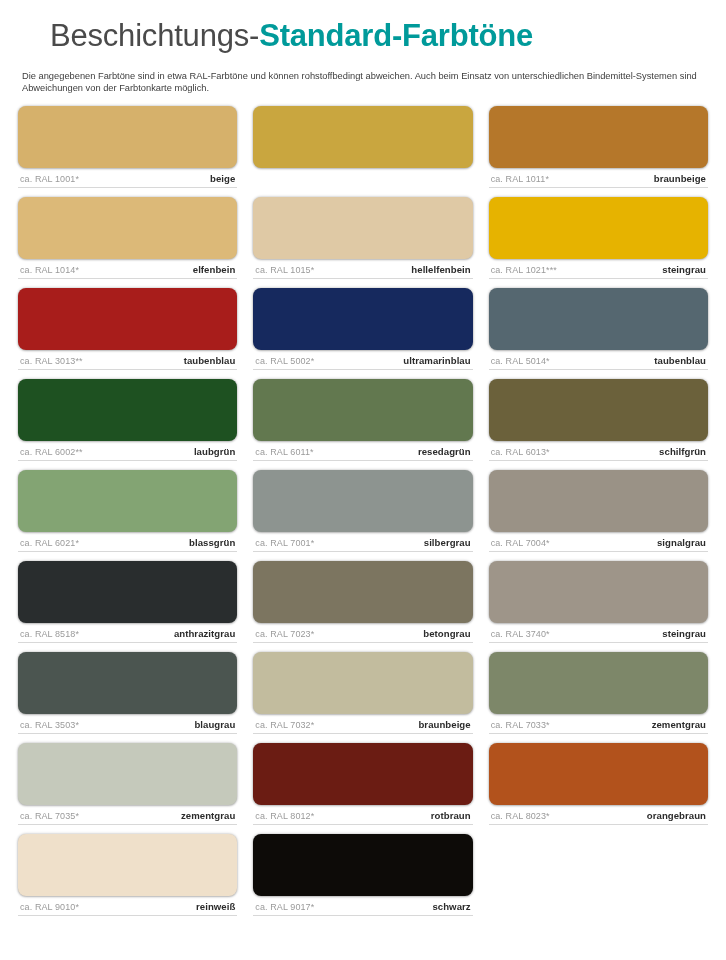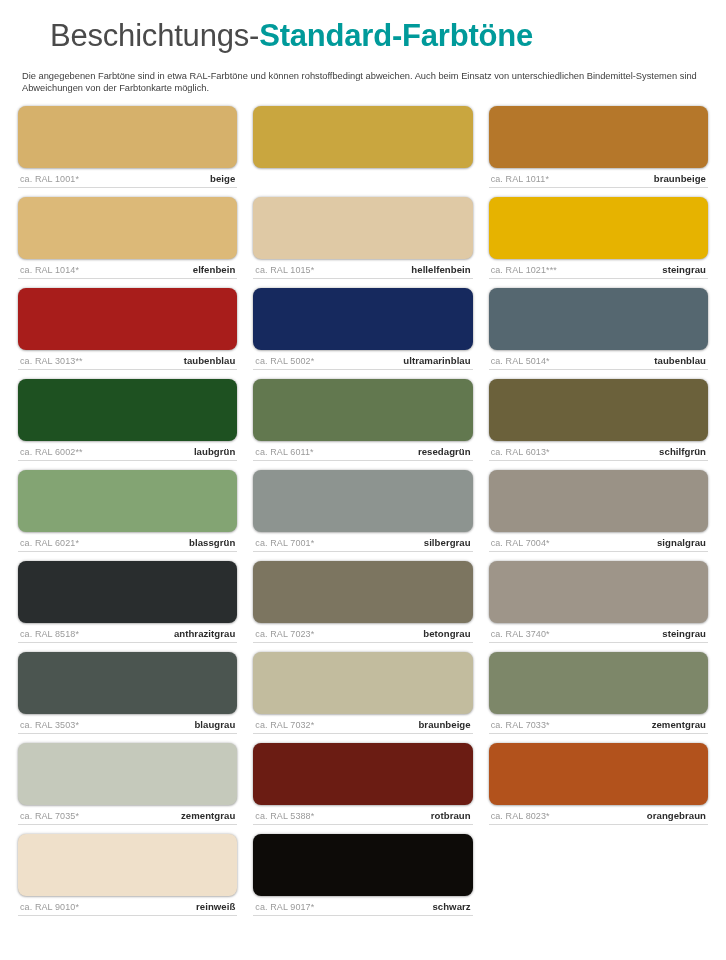--- a/index.html
+++ b/index.html
@@ -281,21 +281,21 @@
       <div class="cell">
         <div class="swatch" style="background: rgb(197, 201, 187);"></div>
         <div class="caption">
           <span class="ral">ca. RAL 7035*</span>
           <span class="name">zementgrau</span>
         </div>
       </div>
       <div class="cell">
         <div class="swatch" style="background: rgb(107, 28, 19);"></div>
         <div class="caption">
-          <span class="ral">ca. RAL 5388*</span>
+          <span class="ral">ca. RAL 8012*</span>
           <span class="name">rotbraun</span>
         </div>
       </div>
       <div class="cell">
         <div class="swatch" style="background: rgb(178, 82, 28);"></div>
         <div class="caption">
           <span class="ral">ca. RAL 8023*</span>
           <span class="name">orangebraun</span>
         </div>
       </div>

